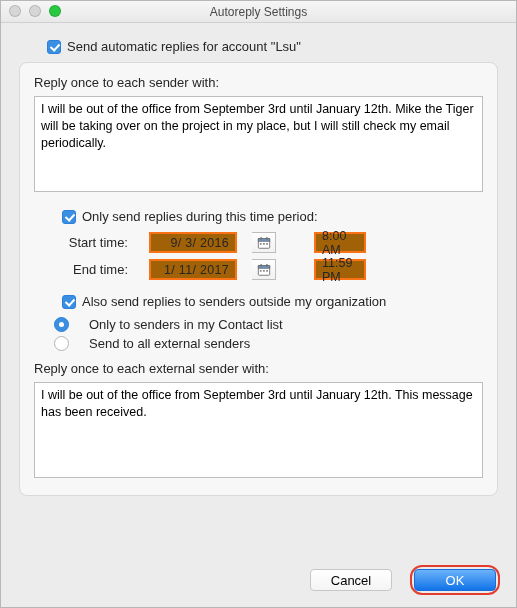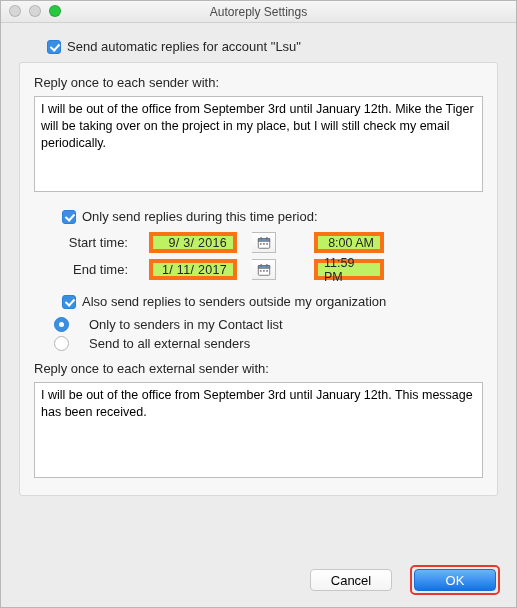--- a/index.html
+++ b/index.html
@@ -83,21 +83,21 @@
       top: 1px;
       width: 4px;
       height: 7px;
       border: solid #fff;
       border-width: 0 2px 2px 0;
       transform: rotate(42deg);
     }
     .panel {
       margin-top: 8px;
       border: 1px solid #d9d9d9;
-      border-radius: 3px;
+      border-radius: 8px;
       background: #f7f7f7;
       padding: 12px 14px 14px 14px;
     }
     .panel .section-label {
       font-size: 13px;
       color: #262626;
       margin-bottom: 6px;
     }
     textarea.reply {
       width: 100%;
@@ -123,31 +123,31 @@
       align-items: center;
       gap: 15px;
       margin-bottom: 6px;
     }
     .time-label {
       width: 80px;
       text-align: right;
       padding-right: 6px;
     }
     .field {
-      background: #bef264;
-      border: 4px solid #f97316;
+      background: #a16207;
+      border: 2px solid #f97316;
       height: 21px;
       font-size: 12.5px;
       padding: 2px 6px;
       display: inline-flex;
       align-items: center;
       font-family: inherit;
     }
     .field.date { width: 88px; justify-content: flex-end; letter-spacing: 0.3px; }
-    .field.time { width: 70px; justify-content: flex-end; }
+    .field.time { width: 52px; justify-content: flex-end; }
     .cal-btn {
       height: 21px;
       width: 24px;
       border: 1px solid #bdbdbd;
       border-left: 0;
       background: linear-gradient(#fff,#f1f1f1);
       display: inline-flex;
       align-items: center;
       justify-content: center;
       cursor: pointer;
@@ -210,21 +210,21 @@
       justify-content: center;
     }
     .btn.primary {
       background: linear-gradient(#6cb3fa,#1173e8);
       color: #fff;
       border: 1px solid #1a6dd6;
     }
     .ok-highlight {
       border: 2px solid #e33b2e;
       padding: 2px;
-      border-radius: 5px;
+      border-radius: 12px;
       display: inline-flex;
     }
     .spacer { width: 8px; display: inline-block; }
   </style>
 </head>
 <body>
 
 <div class="window">
 
   <div class="titlebar">

